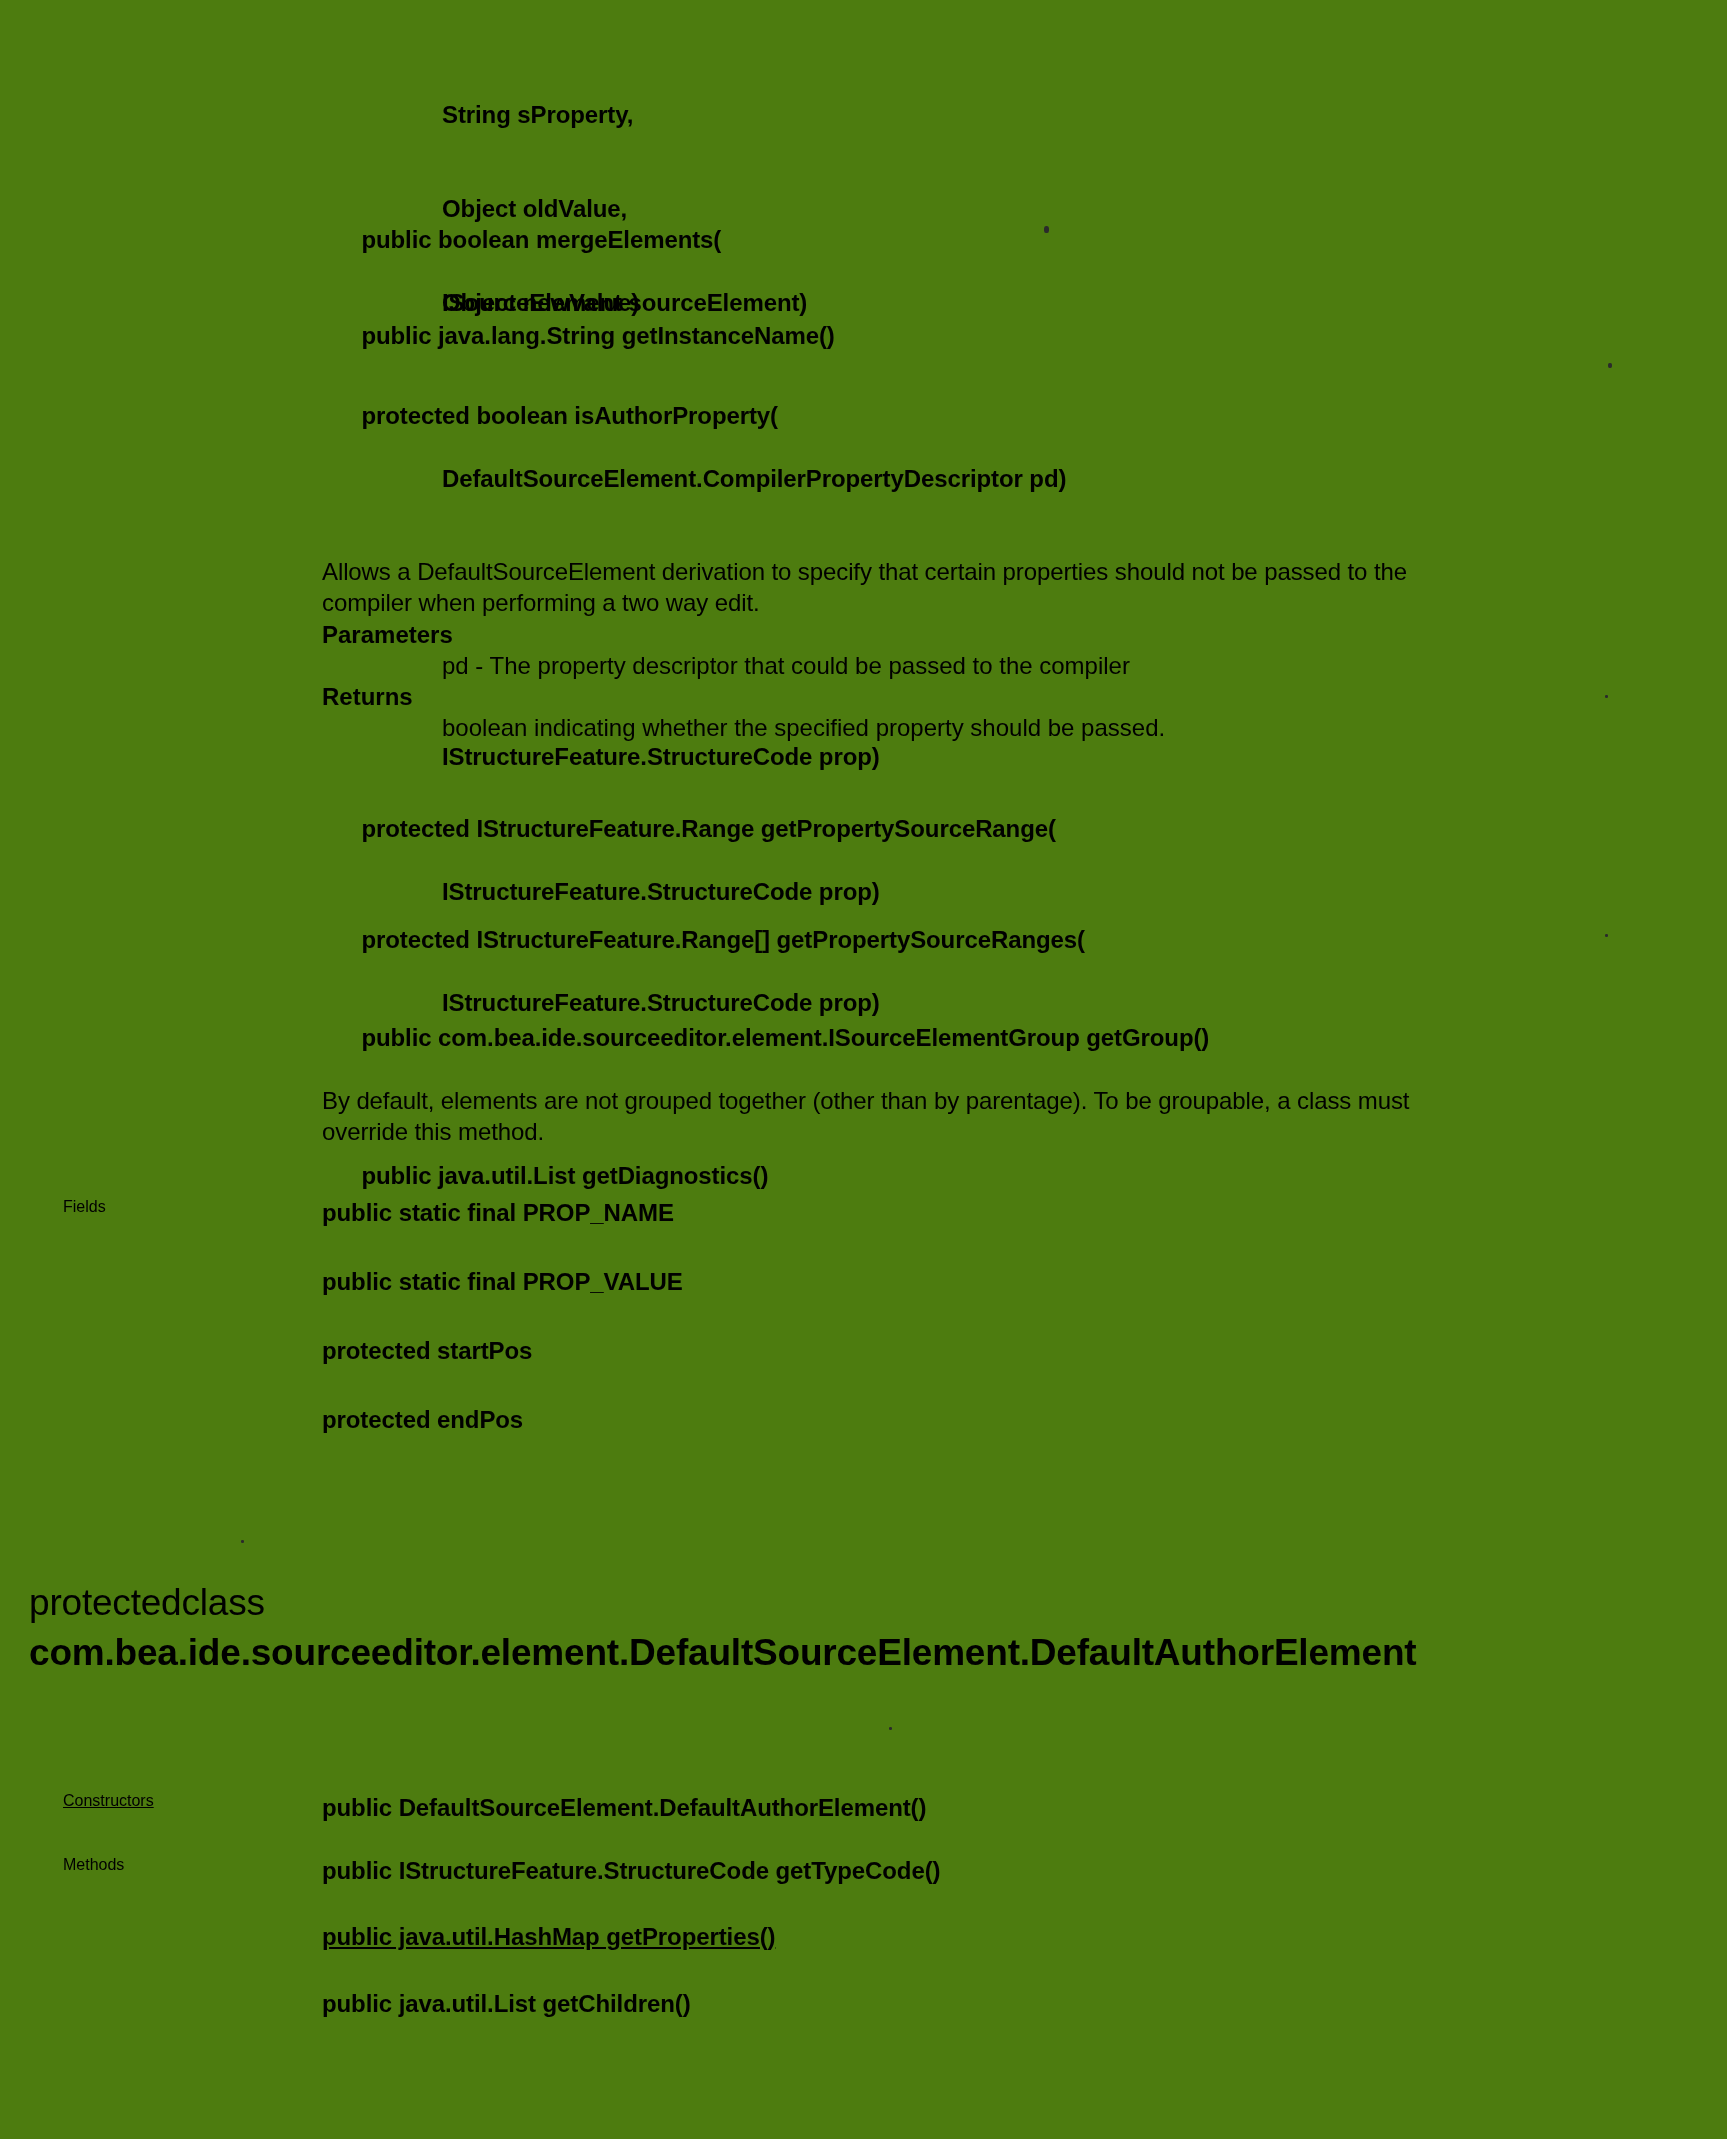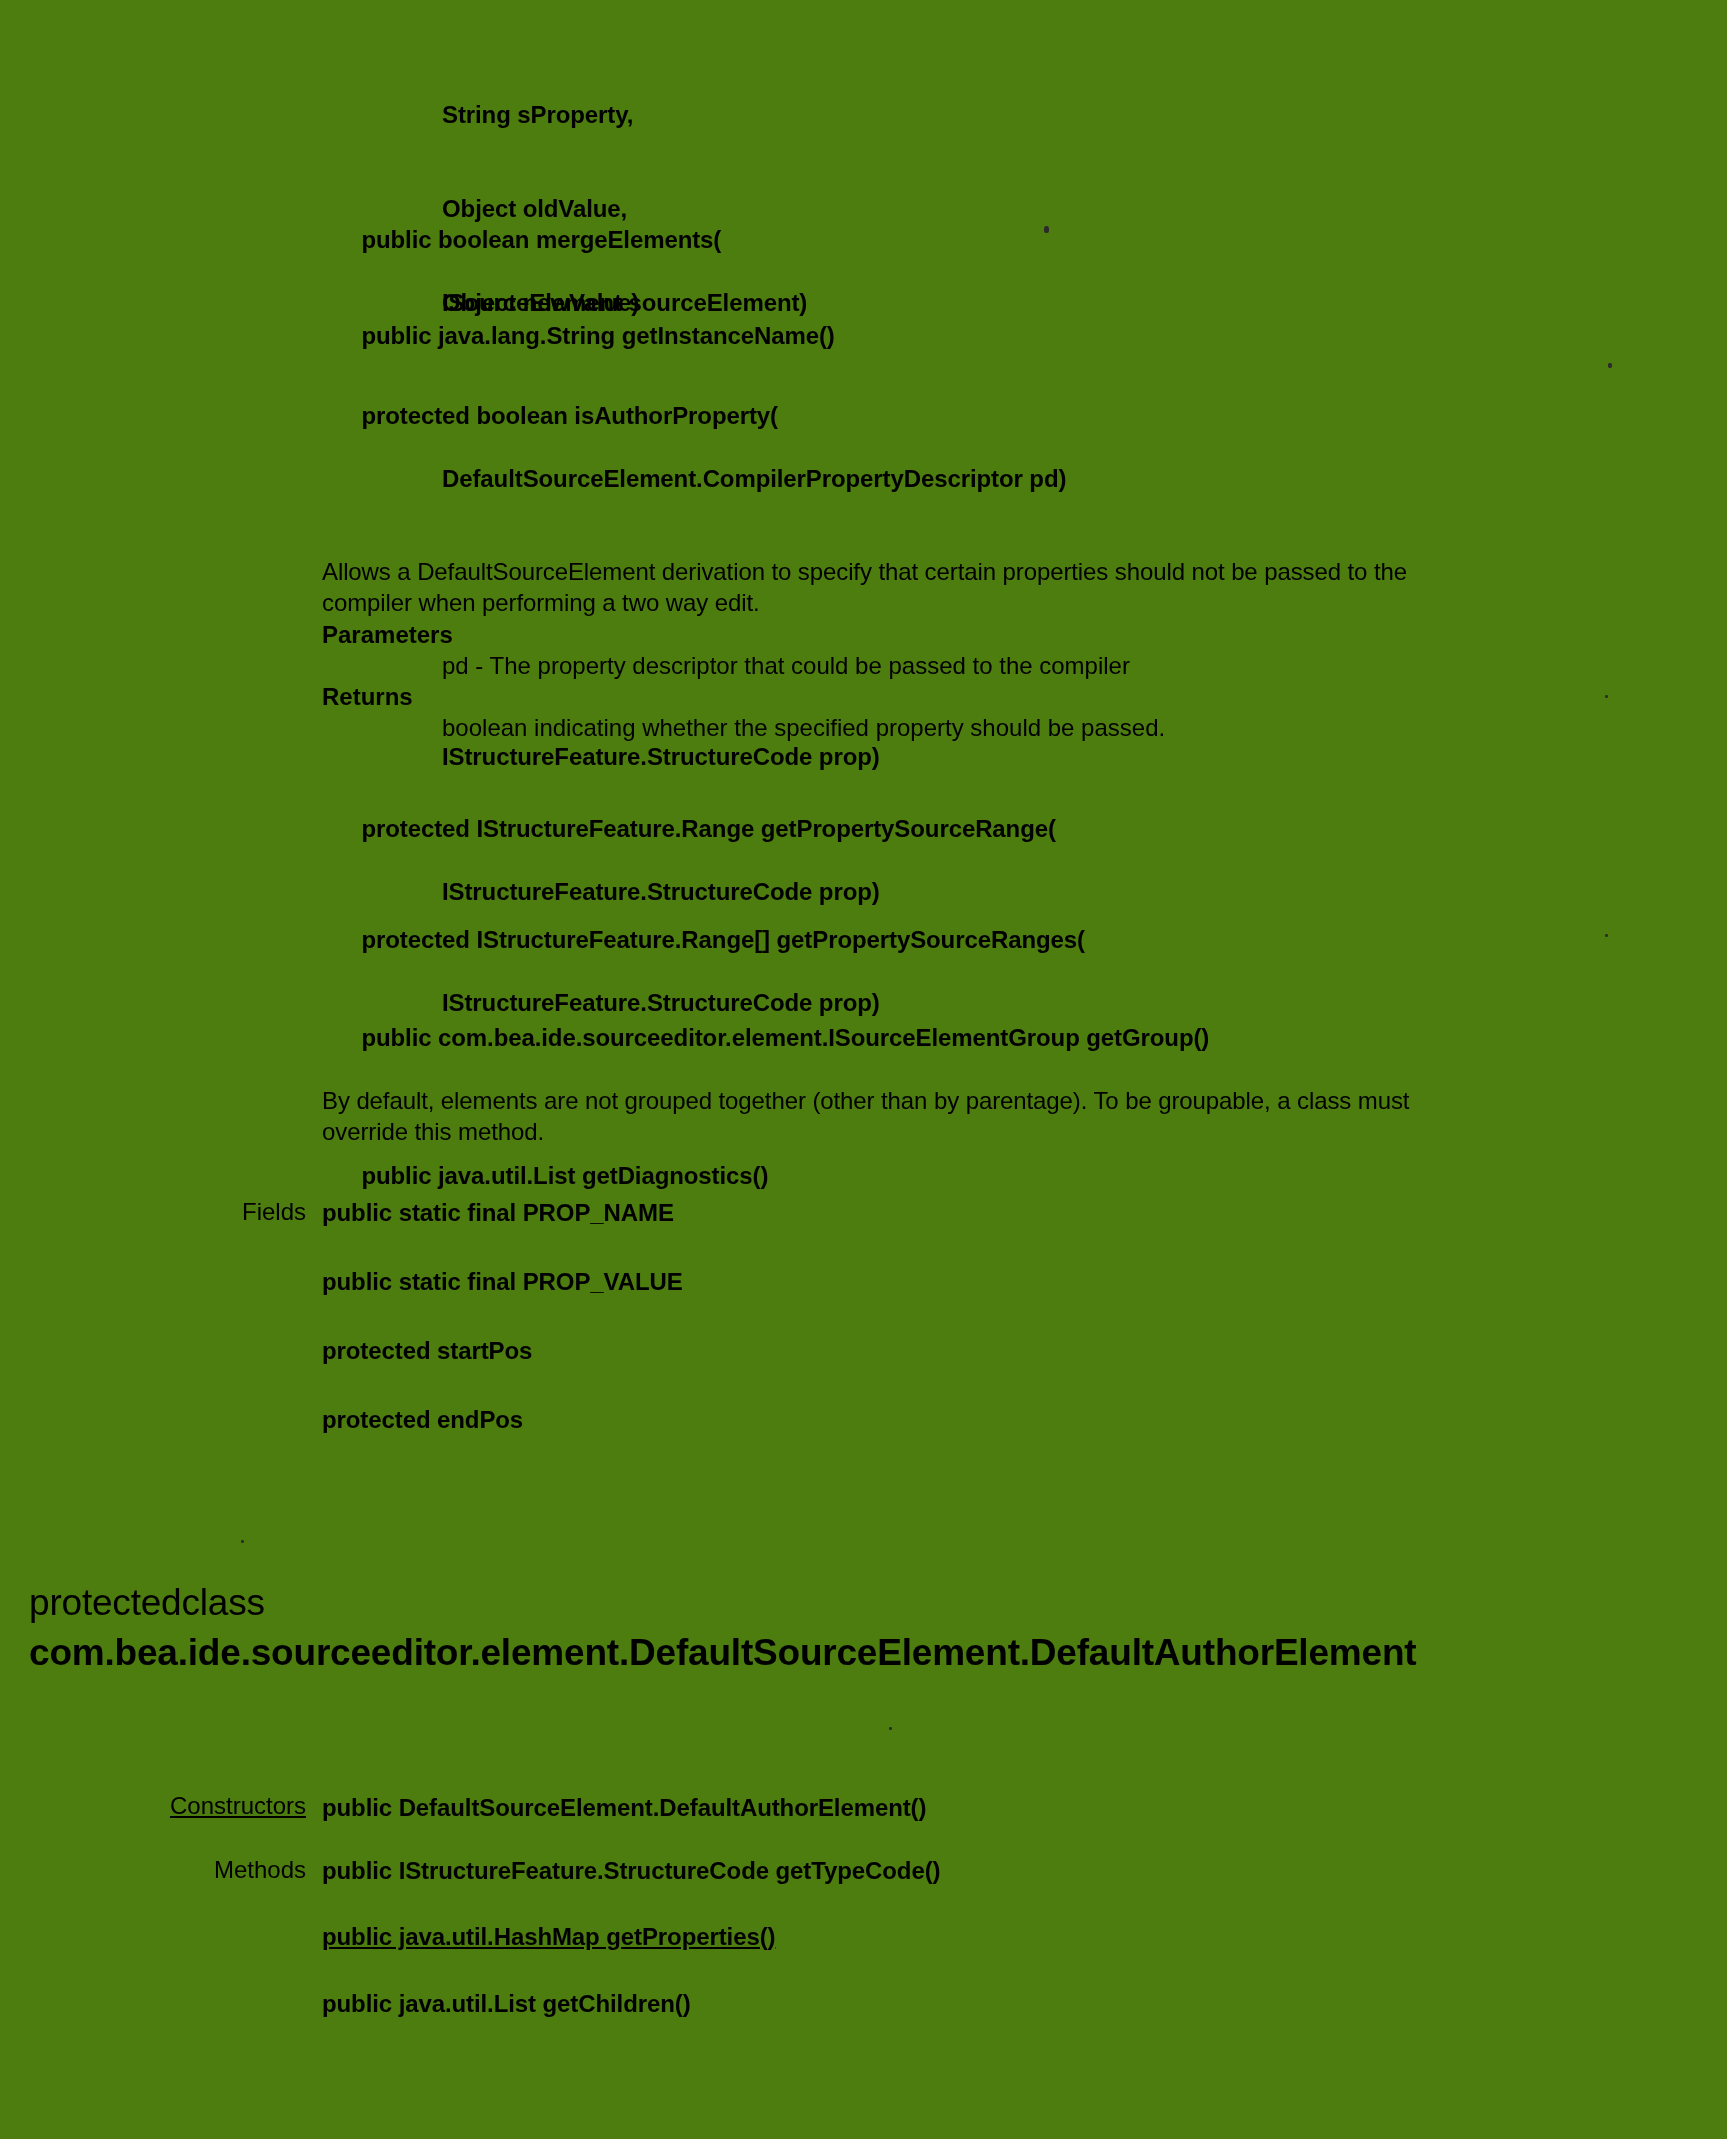--- a/index.html
+++ b/index.html
@@ -18,25 +18,24 @@
     height: 2140px;
     background: #4d7c0f;
     overflow: hidden;
   }
 
   
   .label-col {
     position: absolute;
     left: 63px;
     width: 243px;
-    font-size: 24px;
+    font-size: 16px;
     font-weight: 400;
     line-height: 1.18;
     white-space: nowrap;
-    text-align: right;
   }
   .content-col {
     position: absolute;
     left: 322px;
     width: 1264px;
   }
 
   
   .sig {
     font-size: 24px;

